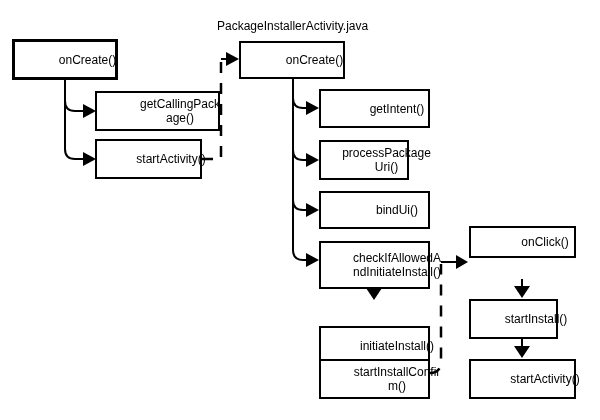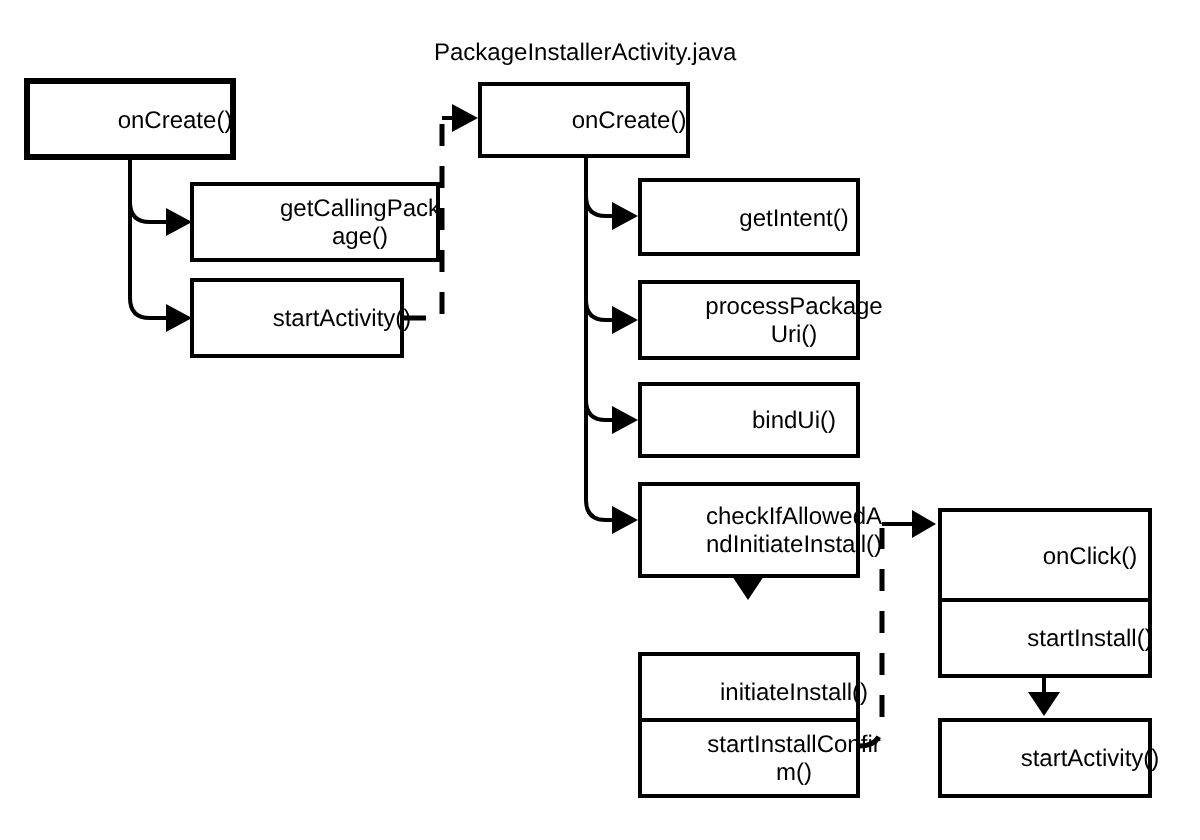--- a/index.html
+++ b/index.html
@@ -45,27 +45,27 @@
     padding-left: 45px;
   }
   .node.heavy { border-width: 3px; }
 
   
   #n-install-oncreate        { left: 12px;  top: 39px;  width: 106px; height: 41px; }
   #n-getcallingpackage       { left: 95px;  top: 91px;  width: 125px; height: 40px; }
   #n-install-startactivity   { left: 95px;  top: 139px; width: 107px; height: 40px; }
   #n-pia-oncreate            { left: 239px; top: 41px;  width: 106px; height: 38px; }
   #n-getintent               { left: 319px; top: 89px;  width: 111px; height: 39px; }
-  #n-processpackageuri       { left: 319px; top: 140px; width: 111px; height: 40px; }
+  #n-processpackageuri       { left: 319px; top: 140px; width: 90px; height: 40px; }
   #n-bindui                  { left: 319px; top: 191px; width: 111px; height: 38px; }
   #n-checkifallowed          { left: 319px; top: 241px; width: 111px; height: 48px; }
   #n-initiateinstall         { left: 319px; top: 301px; width: 111px; height: 40px; margin-top: 25px; }
   #n-startinstallconfirm     { left: 319px; top: 359px; width: 111px; height: 40px; }
-  #n-onclick                 { left: 469px; top: 254px; width: 107px; height: 48px; }
-  #n-startinstall            { left: 469px; top: 299px; width: 107px; height: 40px; }
+  #n-onclick                 { left: 469px; top: 226px; width: 107px; height: 32px; }
+  #n-startinstall            { left: 469px; top: 299px; width: 89px; height: 40px; }
   #n-dialog-startactivity    { left: 469px; top: 359px; width: 107px; height: 40px; }
 
   #l-installstart            { left: 22px;  top: 21px; }
   #l-packageinstalleractivity{ left: 217px; top: 20px; }
 
   .edge       { stroke: #000000; stroke-width: 2px;   fill: none; }
   .edge-dash  { stroke: #000000; stroke-width: 2.5px; fill: none; stroke-dasharray: 11 10; }
   .arrowhead  { fill: #000000; stroke: none; }
 </style>
 </head>

